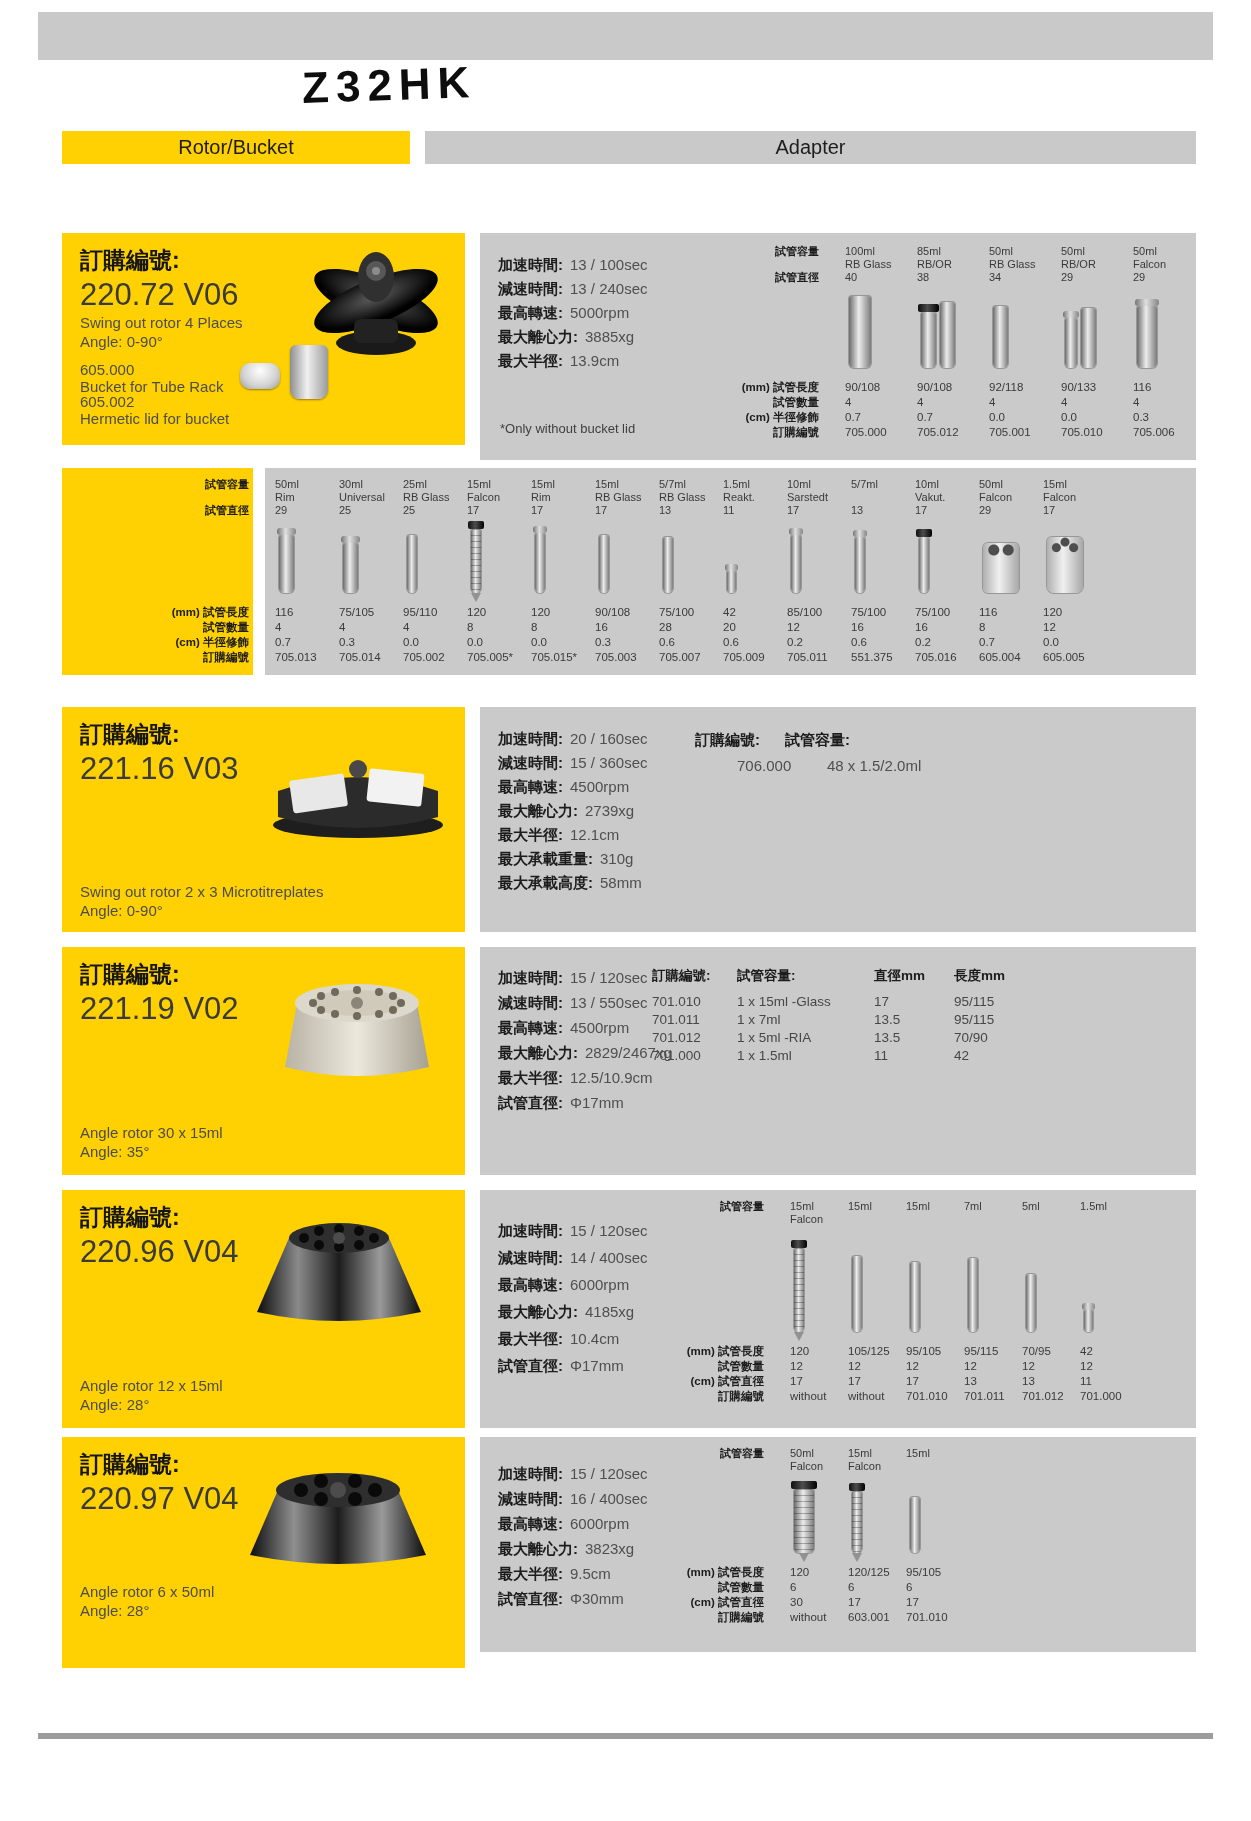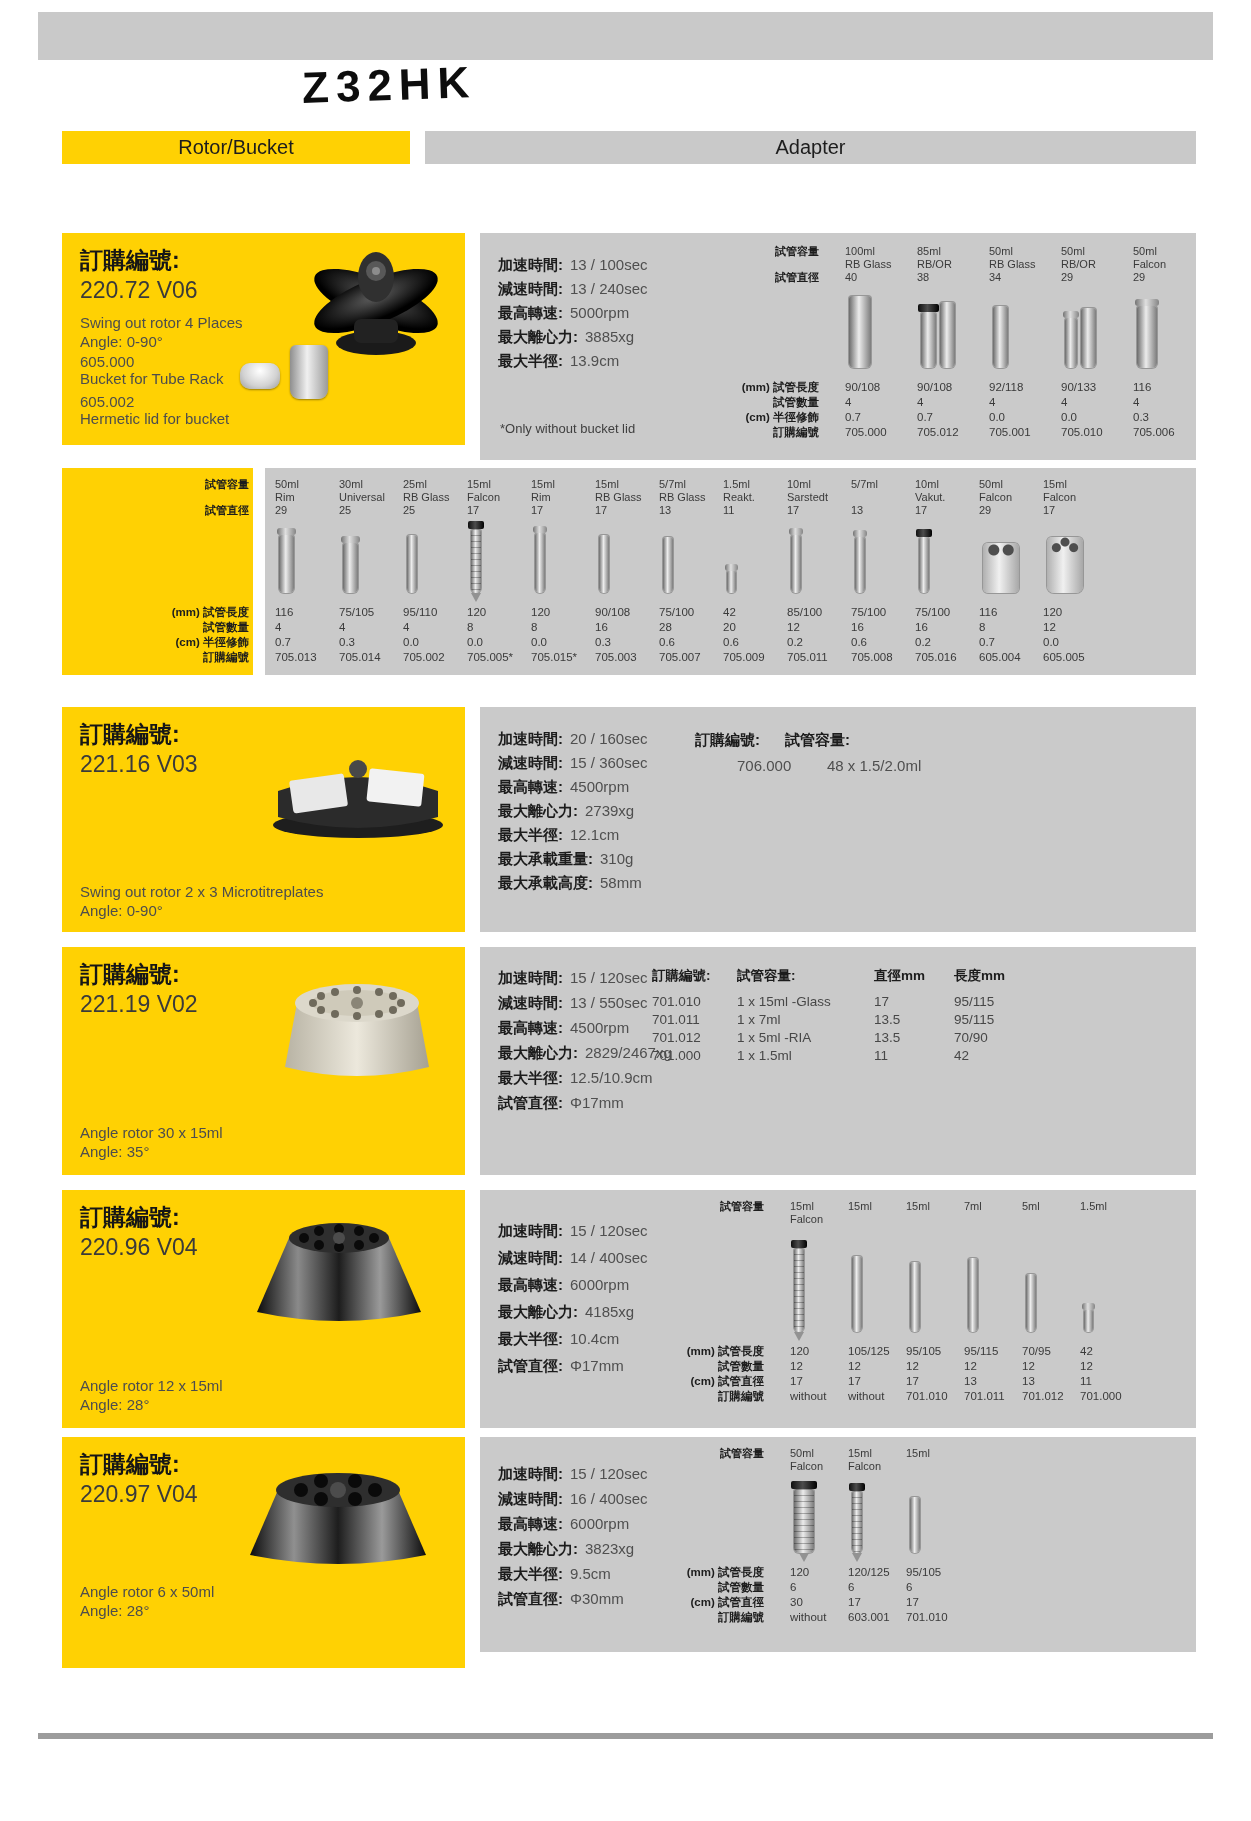--- a/index.html
+++ b/index.html
@@ -26,25 +26,25 @@
   #s5y{top:1190px;height:238px} #s5g{top:1190px;height:238px}
   #s6y{top:1437px;height:231px} #s6g{top:1437px;height:215px}
 
   
   #s2band{position:absolute;left:0;top:468px;width:1251px;height:207px;}
   #s2yellow{position:absolute;left:62px;top:0;width:191px;height:207px;background:#ffd103;}
   #s2gray{position:absolute;left:265px;top:0;width:931px;height:207px;background:#cacaca;}
 
   
   .y-ord{position:absolute;left:18px;top:12px;font-size:23px;font-weight:bold;color:#161616;}
-  .y-no{position:absolute;left:18px;top:44px;font-size:23px;color:#3a3a3a;}
+  .y-no{position:absolute;left:18px;top:44px;font-size:31px;color:#3a3a3a;}
   .y-desc{position:absolute;left:18px;font-size:15px;line-height:19px;color:#4d4d4d;}
   #s1y .y-desc{top:80px}
   .y-extra{position:absolute;left:18px;font-size:15px;line-height:17px;color:#4d4d4d;}
-  #s1e1{top:120px} #s1e2{top:160px}
+  #s1e1{top:128px} #s1e2{top:160px}
   #s3y .y-desc{bottom:12px} #s4y .y-desc{bottom:14px} #s5y .y-desc{bottom:14px} #s6y .y-desc{bottom:48px}
 
   
   .specs{position:absolute;left:18px;text-align:right;}
   #s1g .specs{top:22px} #s3g .specs{top:22px} #s4g .specs{top:20px} #s5g .specs{top:30px} #s6g .specs{top:26px}
   .spec{display:flex;gap:7px;white-space:nowrap;}
   #s1g .spec,#s3g .spec{height:24px;line-height:20px}
   #s4g .spec{height:25px;line-height:21px}
   #s5g .spec{height:27px;line-height:22px}
   #s6g .spec{height:25px;line-height:21px}
@@ -393,21 +393,21 @@
           <div class="acol">
             <div class="h">5/7ml</div>
             <div class="h"></div>
             <div class="h">13</div>
             <div class="tubebox">
               <div class="tube narrow h56 cap-gray"></div>
             </div>
             <div class="r">75/100</div>
             <div class="r">16</div>
             <div class="r">0.6</div>
-            <div class="r">705.008</div>
+            <div class="r">551.375</div>
           </div>
           <div class="acol">
             <div class="h">10ml</div>
             <div class="h">Vakut.</div>
             <div class="h">17</div>
             <div class="tubebox">
               <div class="tube narrow h56 cap-dark"></div>
             </div>
             <div class="r">75/100</div>
             <div class="r">16</div>

